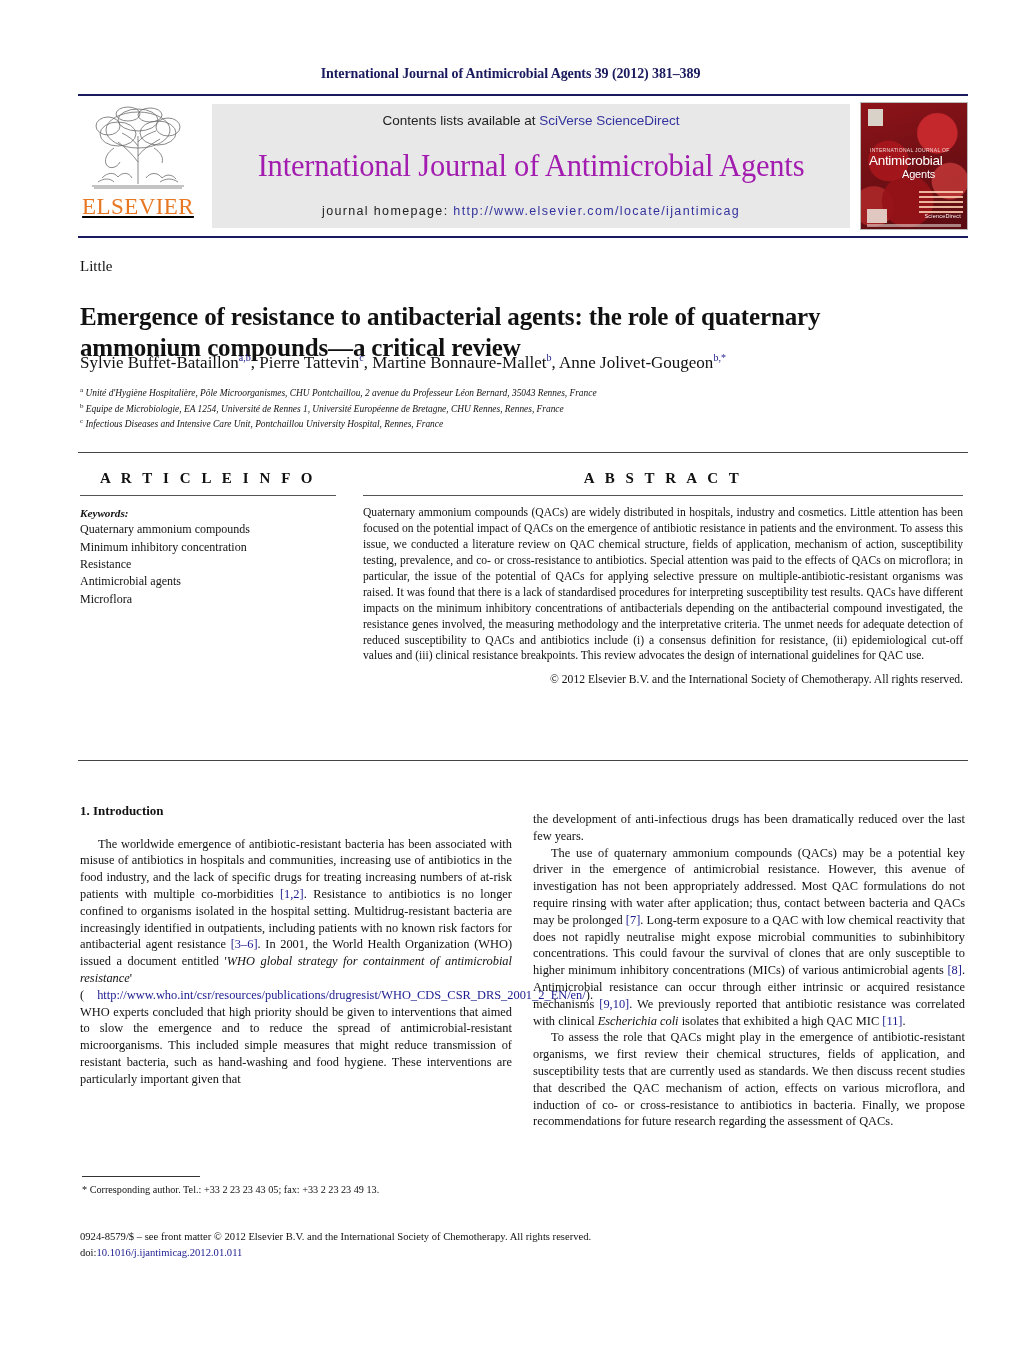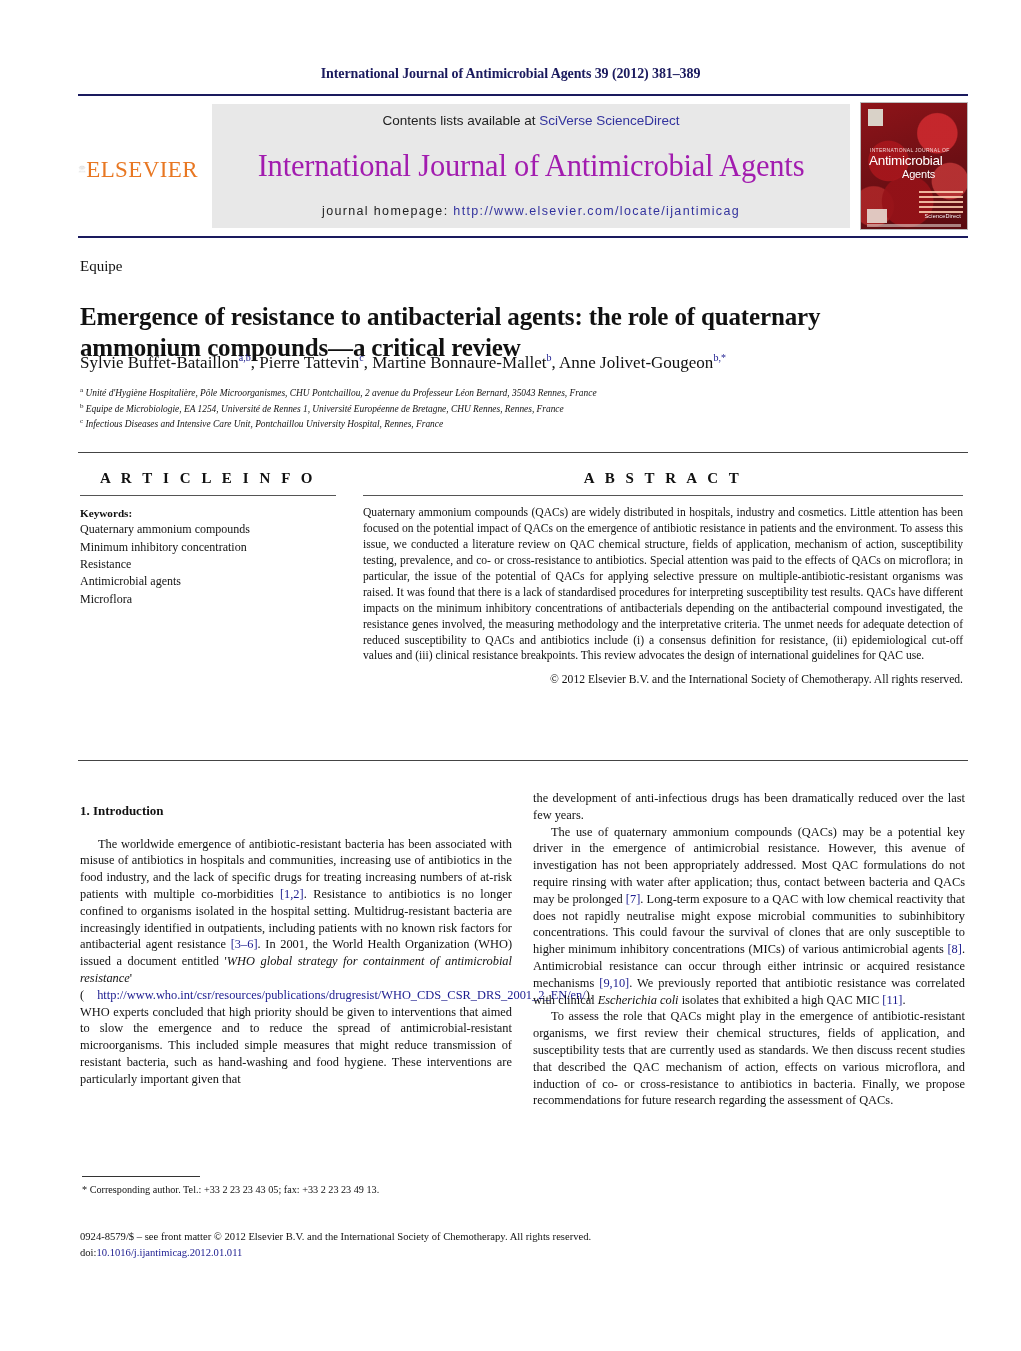--- a/index.html
+++ b/index.html
@@ -46,25 +46,26 @@
     border-bottom: 2.6px solid #1a1a5e;
     height: 144px;
     box-sizing: border-box;
     display: flex;
     align-items: stretch;
   }
   .elsevier-logo {
     width: 120px;
     flex: 0 0 120px;
     display: flex;
-    flex-direction: row;
+    flex-direction: column;
     align-items: center;
     justify-content: flex-start;
     padding-top: 6px;
     box-sizing: border-box;
+    text-decoration: underline;
   }
   .tree-svg { display:block; }
   .elsevier-word {
     font-family: "Liberation Serif", serif;
     font-size: 23px;
     letter-spacing: 0.4px;
     color: #E87722;
     line-height: 1;
     margin-top: 1px;
   }
@@ -239,20 +240,21 @@
     margin-bottom: 8px;
     text-align: center;
   }
   .sec-rule {
     height: 1px;
     background: #555;
     margin-bottom: 9px;
   }
   .kw-label {
     font-family: "Liberation Serif", serif;
+    font-style: italic;
     font-weight: bold;
     font-size: 11.2px;
     color: #111;
     line-height: 1.45;
   }
   .kw-item {
     font-family: "Liberation Serif", serif;
     font-size: 12px;
     color: #111;
     line-height: 1.45;
@@ -292,21 +294,21 @@
   }
   .col-left  { left: 80px; }
   .col-right { left: 533px; }
   .body-head {
     font-weight: bold;
     font-size: 13px;
     margin: 12px 0 16px 0;
     text-align: left;
   }
   .col p { margin: 0; text-indent: 1.45em; }
-  .col p.noindent { text-indent: 0; }
+  .col p.noindent { text-indent: 0; margin-top: 21px; }
   .ref { color: #1a1a8e; }
   .url { color: #1a1a8e; margin-left: 13px; }
   .ital { font-style: italic; }
 
   
   .fn-rule {
     position: absolute;
     left: 82px; top: 1176px;
     width: 118px;
     height: 1px;
@@ -392,21 +394,21 @@
           <i></i>
           <i></i>
       </div>
       <div class="cover-footer-block"></div>
       <div class="cover-footer-bar"></div>
       <div class="cover-sd">ScienceDirect</div>
     </div>
 
   </div>
 
-  <div class="doctype">Equipe</div>
+  <div class="doctype">Little</div>
   <h1 class="article-title">Emergence of resistance to antibacterial agents: the role of quaternary ammonium compounds—a critical review</h1>
   <div class="authors">Sylvie Buffet-Bataillon<sup>a,b</sup>, Pierre Tattevin<sup>c</sup>, Martine Bonnaure-Mallet<sup>b</sup>, Anne Jolivet-Gougeon<sup>b,*</sup></div>
   <div class="affils">
     <div><sup>a</sup> <span>Unité d'Hygiène Hospitalière, Pôle Microorganismes, CHU Pontchaillou, 2 avenue du Professeur Léon Bernard, 35043 Rennes, France</span></div>
     <div><sup>b</sup> <span>Equipe de Microbiologie, EA 1254, Université de Rennes 1, Université Européenne de Bretagne, CHU Rennes, Rennes, France</span></div>
     <div><sup>c</sup> <span>Infectious Diseases and Intensive Care Unit, Pontchaillou University Hospital, Rennes, France</span></div>
   </div>
 
   <div class="rule-top"></div>
 

